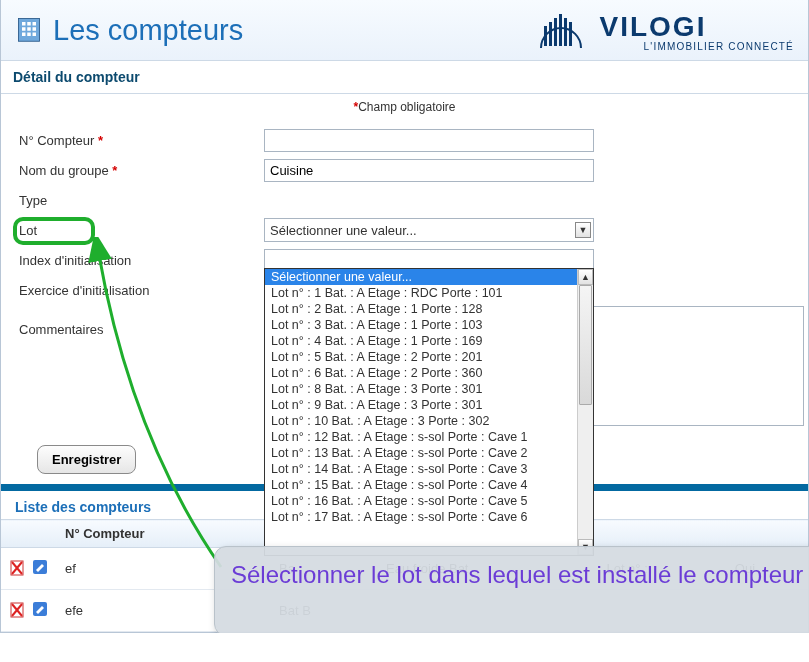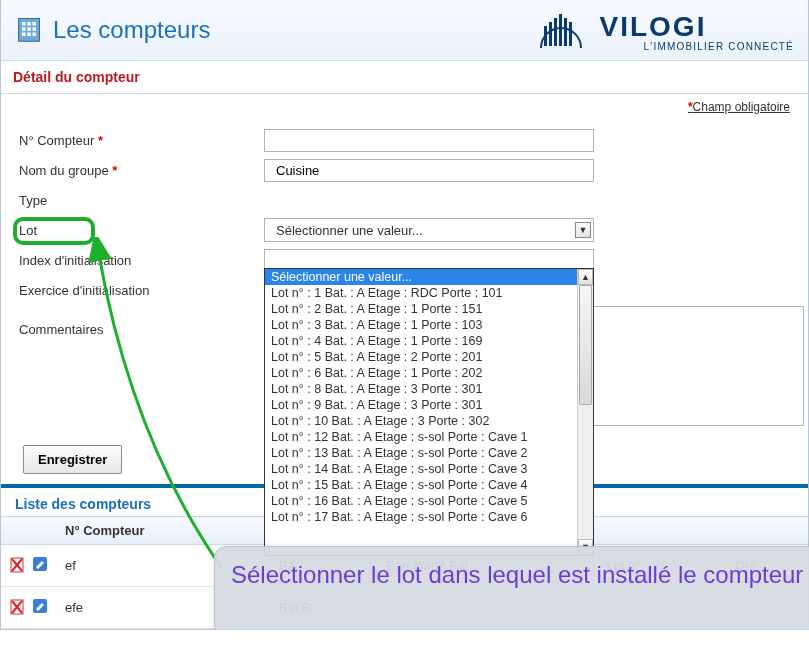--- a/index.html
+++ b/index.html
@@ -30,21 +30,21 @@
     display: flex;
     align-items: center;
     gap: 10px;
   }
   .building-icon {
     width: 28px;
     height: 28px;
   }
   .page-title {
     color: #1c6fb8;
-    font-size: 24px;
+    font-size: 29px;
     font-weight: 500;
   }
   .logo {
     display: flex;
     align-items: flex-end;
     gap: 14px;
     color: #0b3a6e;
   }
   .logo-svg { width: 50px; height: 44px; }
   .logo-text {
@@ -59,30 +59,29 @@
   }
   .logo-tag {
     font-size: 10px;
     letter-spacing: 1.2px;
     color: #0b3a6e;
     padding-left: 44px;
   }
   .section-title {
     background: #fff;
     padding: 8px 12px;
-    color: #b91c1c;
+    color: #0c4a6e;
     font-weight: bold;
     font-size: 14px;
     border-bottom: 1px solid #cdd9e6;
   }
   .mandatory {
-    text-align: right;
+    text-align: center;
     padding: 6px 18px;
     font-size: 12px;
-    text-decoration: underline;
   }
   .mandatory .star, .star { color: #d40000; font-weight: bold; }
   .form-area {
     padding: 6px 18px 10px 18px;
     position: relative;
   }
   .row {
     display: flex;
     align-items: center;
     min-height: 28px;
@@ -96,21 +95,21 @@
   }
   .field {
     flex: 1;
     position: relative;
   }
   input[type="text"], .select-box, textarea {
     width: 330px;
     border: 1px solid #a9b5c2;
     background: #fff;
     font-size: 13px;
-    padding: 3px 11px;
+    padding: 3px 5px;
     font-family: inherit;
   }
   textarea {
     width: 540px;
     height: 120px;
     resize: none;
   }
   .select-box {
     display: flex;
     justify-content: space-between;
@@ -176,35 +175,35 @@
     top: 16px;
     left: 1px;
     right: 1px;
     height: 120px;
     background: linear-gradient(#f5f5f5,#d9d9d9);
     border: 1px solid #aaa;
     border-radius: 1px;
   }
   .save-btn {
     margin-top: 14px;
-    margin-left: 4px;
+    margin-left: 18px;
     padding: 6px 14px;
     background: linear-gradient(#fdfdfd,#e6e6e6);
     border: 1px solid #8a8a8a;
-    border-radius: 2px;
+    border-radius: 8px;
     font-weight: bold;
     font-size: 13px;
     cursor: pointer;
   }
   .list-title {
     color: #1c6fb8;
     font-weight: bold;
     font-size: 14px;
     padding: 8px 14px 4px;
-    border-top: 4px solid #0369a1;
+    border-top: 7px solid #0369a1;
   }
   table.list {
     width: 100%;
     border-collapse: collapse;
     font-size: 13px;
   }
   table.list th {
     background: linear-gradient(#f7fbff,#e5eef8);
     border-top: 1px solid #cdd9e6;
     border-bottom: 1px solid #cdd9e6;
@@ -362,25 +361,25 @@
       </div>
     </div>
 
     <button class="save-btn">Enregistrer</button>
 
     
     <div class="dropdown">
       <div class="dropdown-inner" id="dropdown-list">
           <div class="dropdown-item selected">Sélectionner une valeur...</div>
           <div class="dropdown-item">Lot n° : 1 Bat. : A Etage : RDC Porte : 101</div>
-          <div class="dropdown-item">Lot n° : 2 Bat. : A Etage : 1 Porte : 151</div>
+          <div class="dropdown-item">Lot n° : 2 Bat. : A Etage : 1 Porte : 128</div>
           <div class="dropdown-item">Lot n° : 3 Bat. : A Etage : 1 Porte : 103</div>
           <div class="dropdown-item">Lot n° : 4 Bat. : A Etage : 1 Porte : 169</div>
           <div class="dropdown-item">Lot n° : 5 Bat. : A Etage : 2 Porte : 201</div>
-          <div class="dropdown-item">Lot n° : 6 Bat. : A Etage : 1 Porte : 202</div>
+          <div class="dropdown-item">Lot n° : 6 Bat. : A Etage : 2 Porte : 360</div>
           <div class="dropdown-item">Lot n° : 8 Bat. : A Etage : 3 Porte : 301</div>
           <div class="dropdown-item">Lot n° : 9 Bat. : A Etage : 3 Porte : 301</div>
           <div class="dropdown-item">Lot n° : 10 Bat. : A Etage : 3 Porte : 302</div>
           <div class="dropdown-item">Lot n° : 12 Bat. : A Etage : s-sol Porte : Cave 1</div>
           <div class="dropdown-item">Lot n° : 13 Bat. : A Etage : s-sol Porte : Cave 2</div>
           <div class="dropdown-item">Lot n° : 14 Bat. : A Etage : s-sol Porte : Cave 3</div>
           <div class="dropdown-item">Lot n° : 15 Bat. : A Etage : s-sol Porte : Cave 4</div>
           <div class="dropdown-item">Lot n° : 16 Bat. : A Etage : s-sol Porte : Cave 5</div>
           <div class="dropdown-item">Lot n° : 17 Bat. : A Etage : s-sol Porte : Cave 6</div>
         </div>

